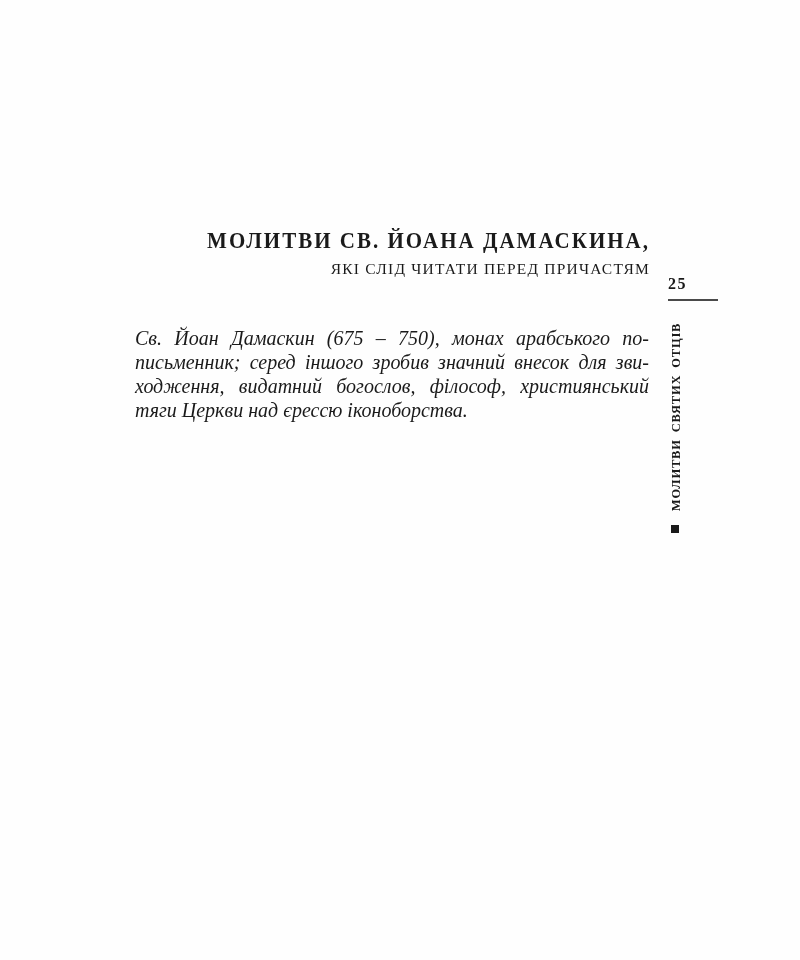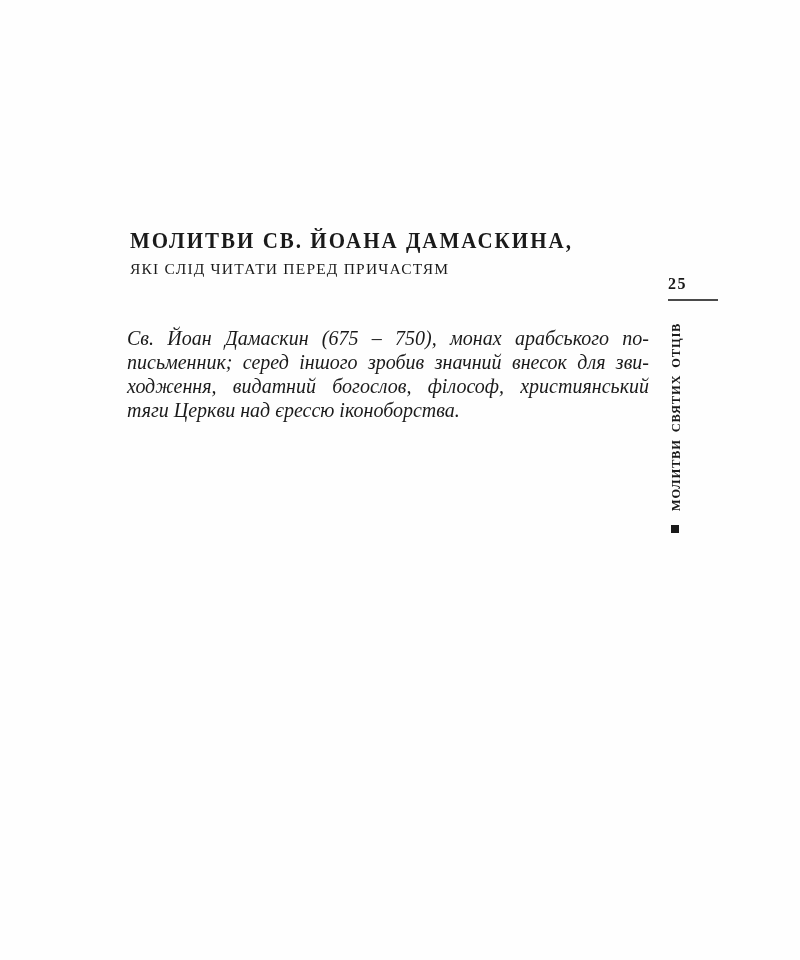--- a/index.html
+++ b/index.html
@@ -16,21 +16,21 @@
     overflow: hidden;
     font-family: "Liberation Serif", "DejaVu Serif", serif;
   }
 
   
   .chapter-header {
     position: absolute;
     left: 130px;
     top: 226px;
     width: 520px;
-    text-align: left;
+    text-align: right;
   }
   .chapter-title {
     margin: 0;
     font-family: "Liberation Serif", "DejaVu Serif", serif;
     font-weight: 700;
     font-size: 21px;
     line-height: 27px;
     letter-spacing: 2px;
     color: var(--text, #1a1a1a);
     white-space: nowrap;
@@ -58,20 +58,21 @@
     font-style: italic;
     font-size: 20px;
     line-height: 24px;
     color: var(--text, #1a1a1a);
   }
   .intro .jline {
     text-align: justify;
     text-align-last: justify;
     white-space: nowrap;
     height: 24px;
+    margin-left: 8px;
   }
   .intro .jline.last {
     text-align: center;
     text-align-last: left;
   }
 
   
   .margin-column {
     position: absolute;
     left: 0; top: 0;

